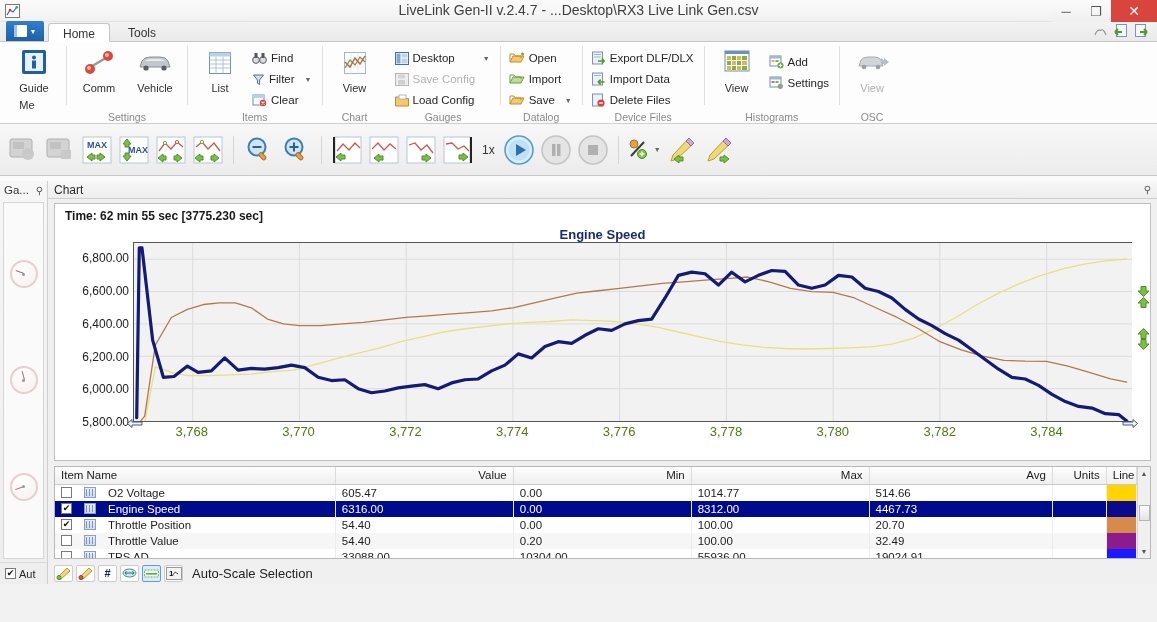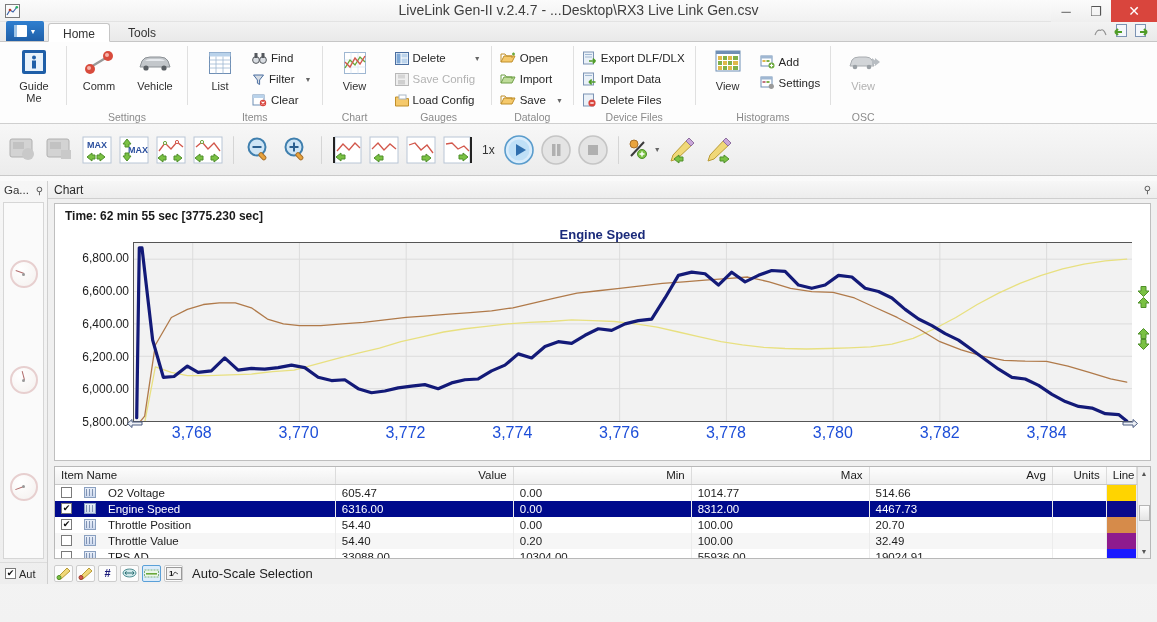--- a/index.html
+++ b/index.html
@@ -53,21 +53,21 @@
             display:flex; position:relative; padding-left:2px; }
   .group { position:relative; height:82px; display:flex; flex-direction:column;
            padding:0 6px; }
   .group .gcontent { flex:1; display:flex; align-items:flex-start; padding-top:4px; gap:4px; }
   .group .glabel { height:14px; text-align:center; font-size:10.5px; color:#8a8a8a;
                    line-height:14px; }
   .gsep { width:1px; background:#e0e0e0; margin:4px 0 18px; }
 
   .bigbtn { width:52px; display:flex; flex-direction:column; align-items:center;
             padding-top:2px; cursor:default; }
-  .bigbtn .lbl { font-size:11px; color:#303030; text-align:center; line-height:12px;
+  .bigbtn .lbl { font-size:11px; color:#303030; text-align:left; line-height:17px;
                  margin-top:2px; }
   .bigbtn.dis .lbl { color:#b2b2b2; }
 
   .smallcol { display:flex; flex-direction:column; gap:1px; padding-top:2px; }
   .smallbtn { display:flex; align-items:center; gap:4px; padding:1px 4px 1px 2px;
               height:20px; font-size:11.5px; color:#262626; white-space:nowrap; }
   .smallbtn.dis { color:#b3b3b3; }
   .smallbtn .car { font-size:7px; color:#666; margin-left:6px; }
 
   .icn { display:inline-block; line-height:0; }
@@ -116,21 +116,21 @@
   .ctitle { position:absolute; left:0; right:0; top:23px; text-align:center;
             font-size:13px; font-weight:bold; color:#1a2a7a; }
   .plotwrap { position:absolute; left:0; right:0; top:38px; bottom:0; }
   .ylabels { position:absolute; left:0; top:0; width:78px; height:180px; }
   .ylab { position:absolute; right:4px; transform:translateY(-50%);
           font-size:12px; color:#1c1c1c; white-space:nowrap; }
   .plot { position:absolute; left:78px; right:18px; top:0; height:180px;
           border-left:1px solid #555; border-top:1px solid #555;
           border-bottom:1px solid #555; background:#f2f2f2; }
   .xlabels { position:absolute; left:78px; right:18px; top:182px; height:20px; }
-  .xlab { position:absolute; transform:translateX(-50%); font-size:16px; color:#1d4ed8;
+  .xlab { position:absolute; transform:translateX(-50%); font-size:13px; color:#4d7c0f;
           white-space:nowrap; }
   .scrollL { position:absolute; left:72px; top:176px; font-size:11px; color:#334; }
   .scrollR { position:absolute; right:12px; top:176px; font-size:11px; color:#334; }
   .axbtns { position:absolute; right:-1px; top:44px; width:16px; }
   .axgrp { display:flex; flex-direction:column; align-items:center; margin-bottom:20px; }
   .arw { width:13px; height:11px; display:block; }
 
   
   .tablewrap { flex:1; margin:5px 6px 0 6px; border:1px solid #b8b8b8; background:#fff;
                display:flex; flex-direction:column; min-height:0; }
@@ -365,21 +365,21 @@
         <div class="smallcol">
           <div class="smallbtn">
             <span class="icn">
               <svg width="14" height="13" viewBox="0 0 14 13">
                   <rect x="0.5" y="0.5" width="13" height="12" fill="#fff" stroke="#4a6ea0"></rect>
                   <rect x="1.5" y="1.5" width="4" height="10" fill="#7fa8d6"></rect>
                   <rect x="6.5" y="1.5" width="6" height="4" fill="#bcd4ec"></rect>
                   <rect x="6.5" y="6.5" width="6" height="5" fill="#bcd4ec"></rect>
                 </svg>
             </span>
-            <span>Delete</span>
+            <span>Desktop</span>
             <span class="car" style="margin-left:24px">▼</span>
           </div>
           <div class="smallbtn dis">
             <span class="icn">
               <svg width="14" height="13" viewBox="0 0 14 13">
                   <rect x="0.5" y="0.5" width="13" height="12" fill="#eeeeee" stroke="#b8b8b8"></rect>
                   <rect x="3" y="1.5" width="7" height="4" fill="#d5d5d5"></rect>
                   <rect x="3" y="7" width="7" height="4.5" fill="#cfcfcf"></rect>
                 </svg>
             </span>

